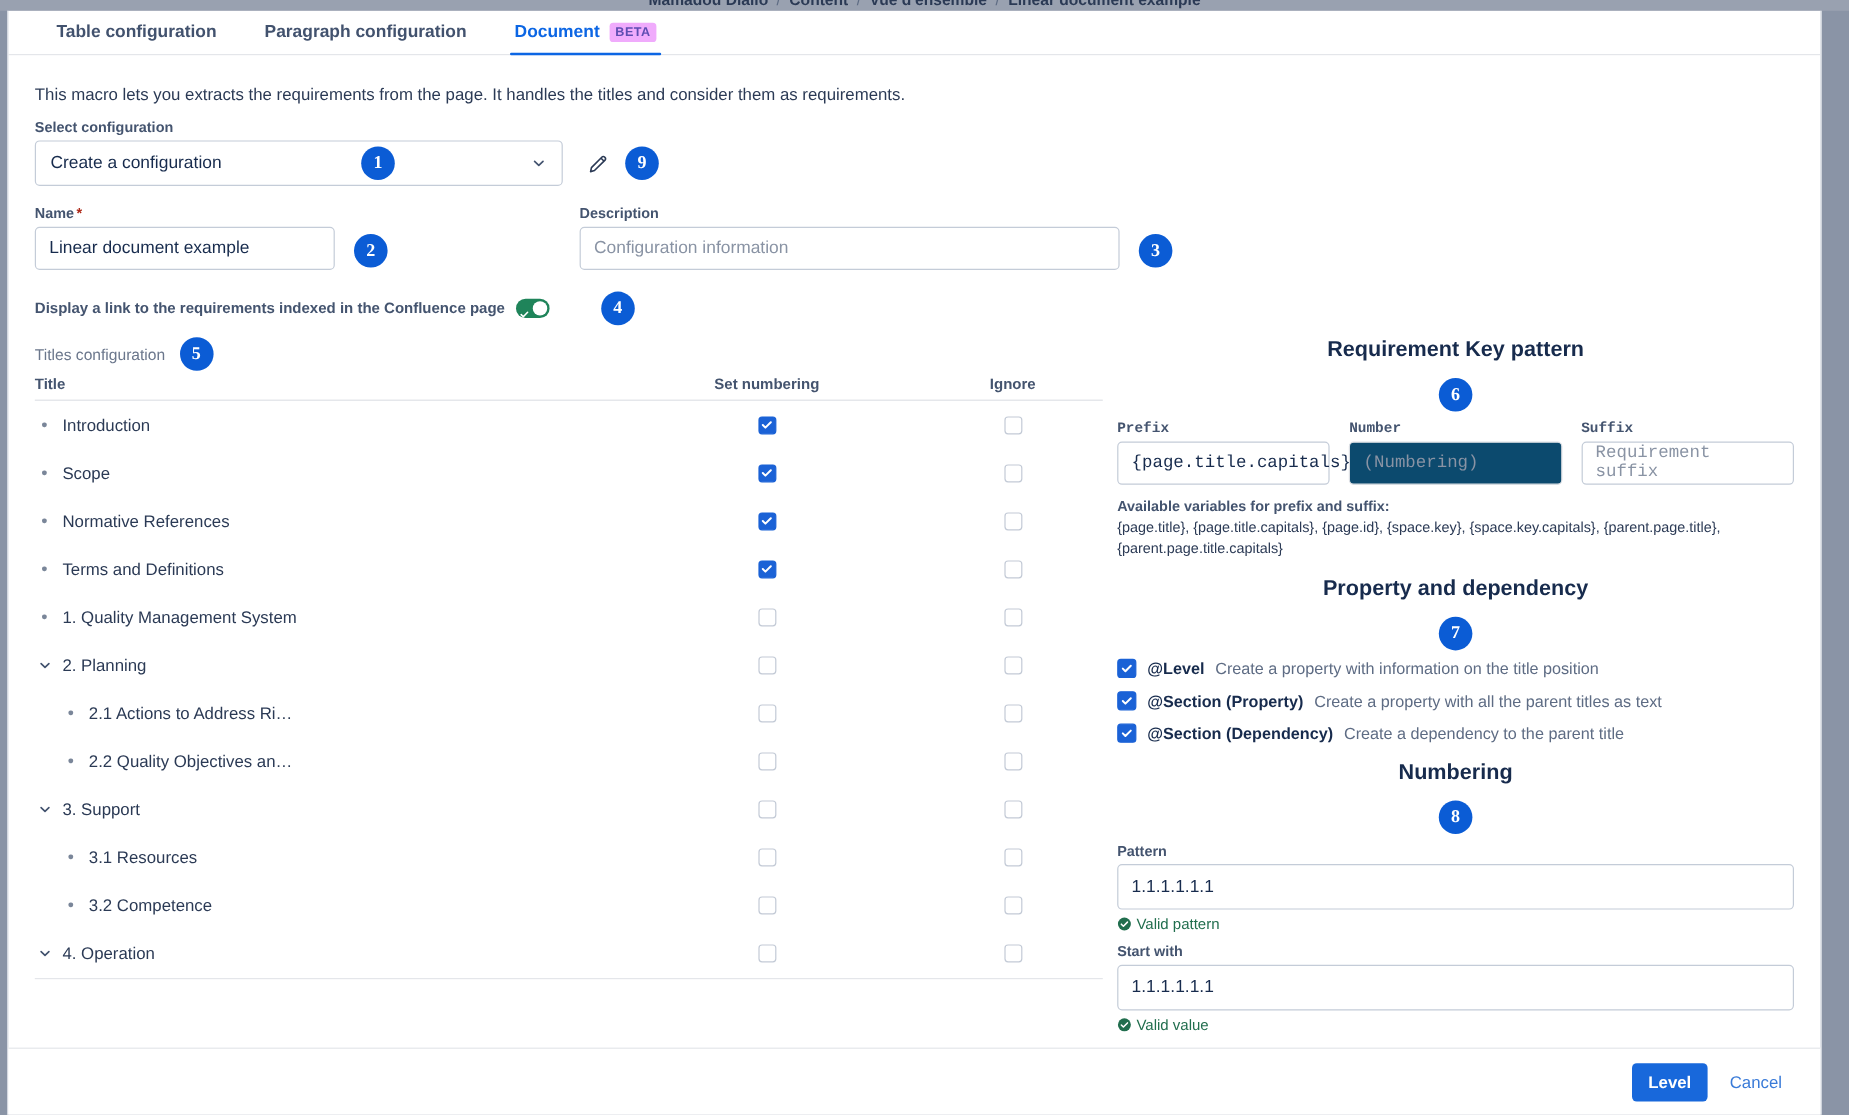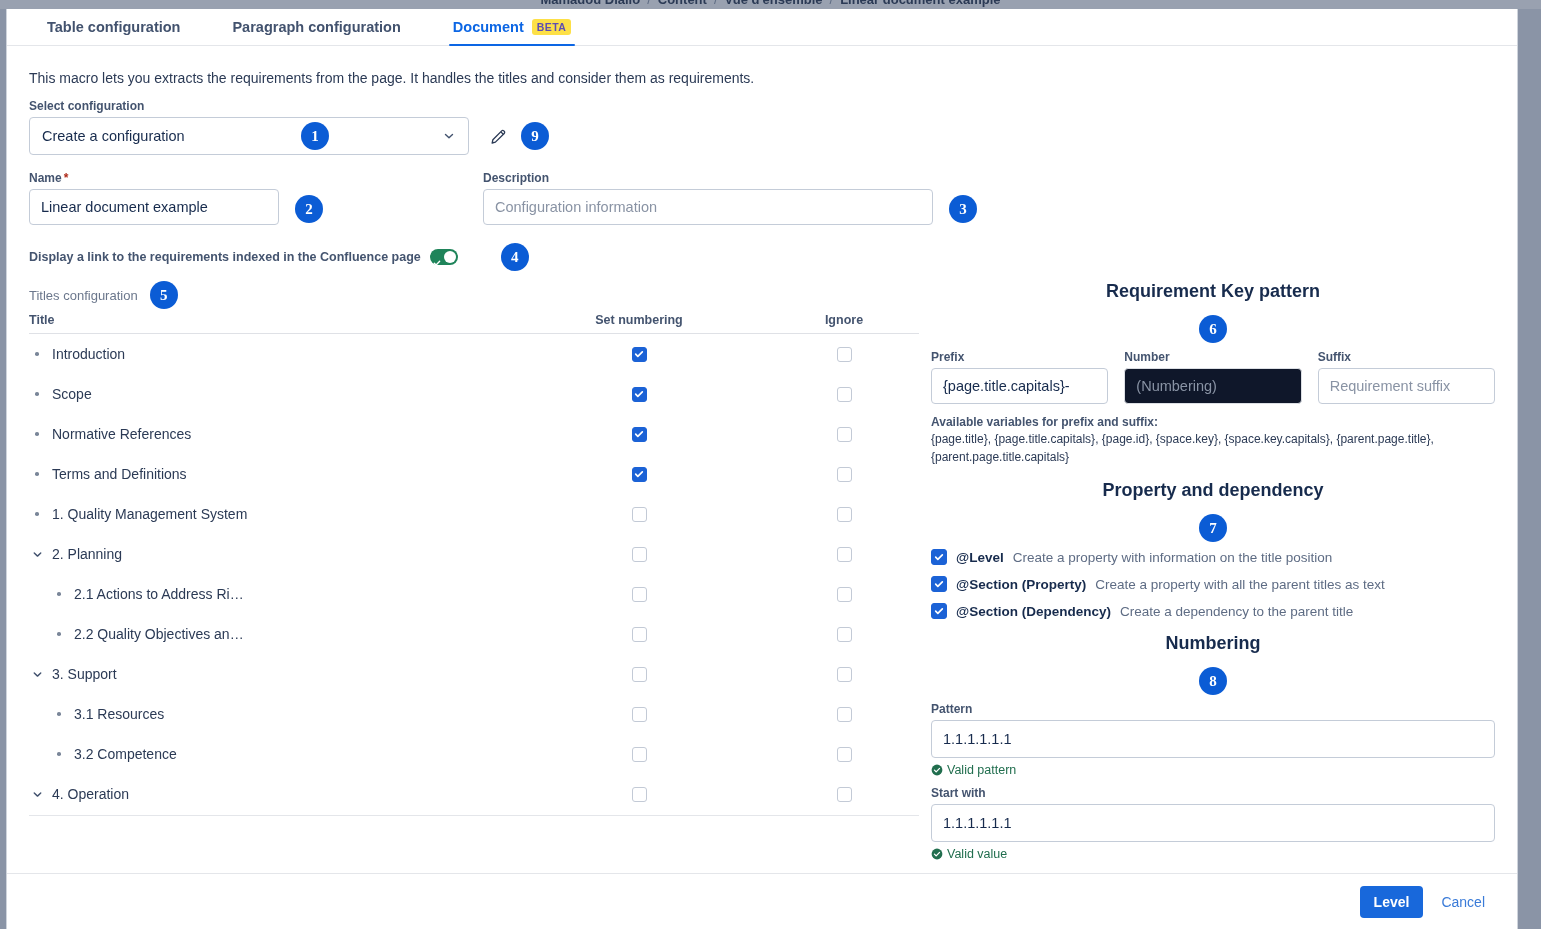--- a/index.html
+++ b/index.html
@@ -58,21 +58,21 @@
     letter-spacing: .1px;
   }
 
   
   .tabs-bar {
     flex: 0 0 auto;
     padding: 0 22px;
     border-bottom: 1px solid #e4e6ea;
     display: flex;
     align-items: flex-end;
-    gap: 16px;
+    gap: 4px;
     height: 37px;
   }
   .tab {
     position: relative;
     font-size: 14.5px;
     font-weight: 600;
     color: #42526e;
     padding: 0 18px 10px 18px;
     cursor: pointer;
     display: flex;
@@ -84,21 +84,21 @@
   .tab.active { color: #0c66e4; }
   .tab.active::after {
     content: "";
     position: absolute;
     left: 14px; right: 14px; bottom: -1px;
     height: 2.5px;
     background: #0c66e4;
     border-radius: 2px;
   }
   .beta-badge {
-    background: #fde047;
+    background: #f0abfc;
     color: #5e4db2;
     font-size: 10.5px;
     font-weight: 700;
     letter-spacing: .4px;
     padding: 2px 5px 1px 5px;
     border-radius: 3px;
     line-height: 1.2;
   }
 
   
@@ -130,21 +130,21 @@
     border-radius: 4px;
     background: #fff;
     display: flex;
     align-items: center;
     padding: 0 11px;
     font-size: 14.5px;
     color: #172b4d;
     width: 100%;
   }
   .input-box.placeholder { color: #8993a4; }
-  .input-box.readonly { background: #0f172a; border-color: #dcdfe4; color: #8993a4; }
+  .input-box.readonly { background: #0c4a6e; border-color: #dcdfe4; color: #8993a4; }
 
   
   .select-row { display: flex; align-items: center; gap: 0; }
   .select-wrap { position: relative; width: 440px; }
   .select-box {
     height: 38px;
     border: 1.6px solid #c4ccd8;
     border-radius: 4px;
     background: #fff;
     display: flex;
@@ -291,21 +291,21 @@
     margin-bottom: 7px;
     flex-direction: column;
   }
   .sec-title {
     font-size: 18px;
     font-weight: 700;
     color: #172b4d;
   }
   .sec-head.tight { margin-top: 14px; }
 
-  .pns-row { display: flex; gap: 16px; }
+  .pns-row { display: flex; gap: 16px; font-family: Liberation Mono, monospace; }
   .pns-col { flex: 1 1 0; min-width: 0; }
 
   .vars-note {
     margin-top: 10px;
     font-size: 12px;
     color: #44546f;
     line-height: 1.45;
   }
   .vars-note b { font-weight: 700; }
   .vars-list { color: #2b3a55; }

